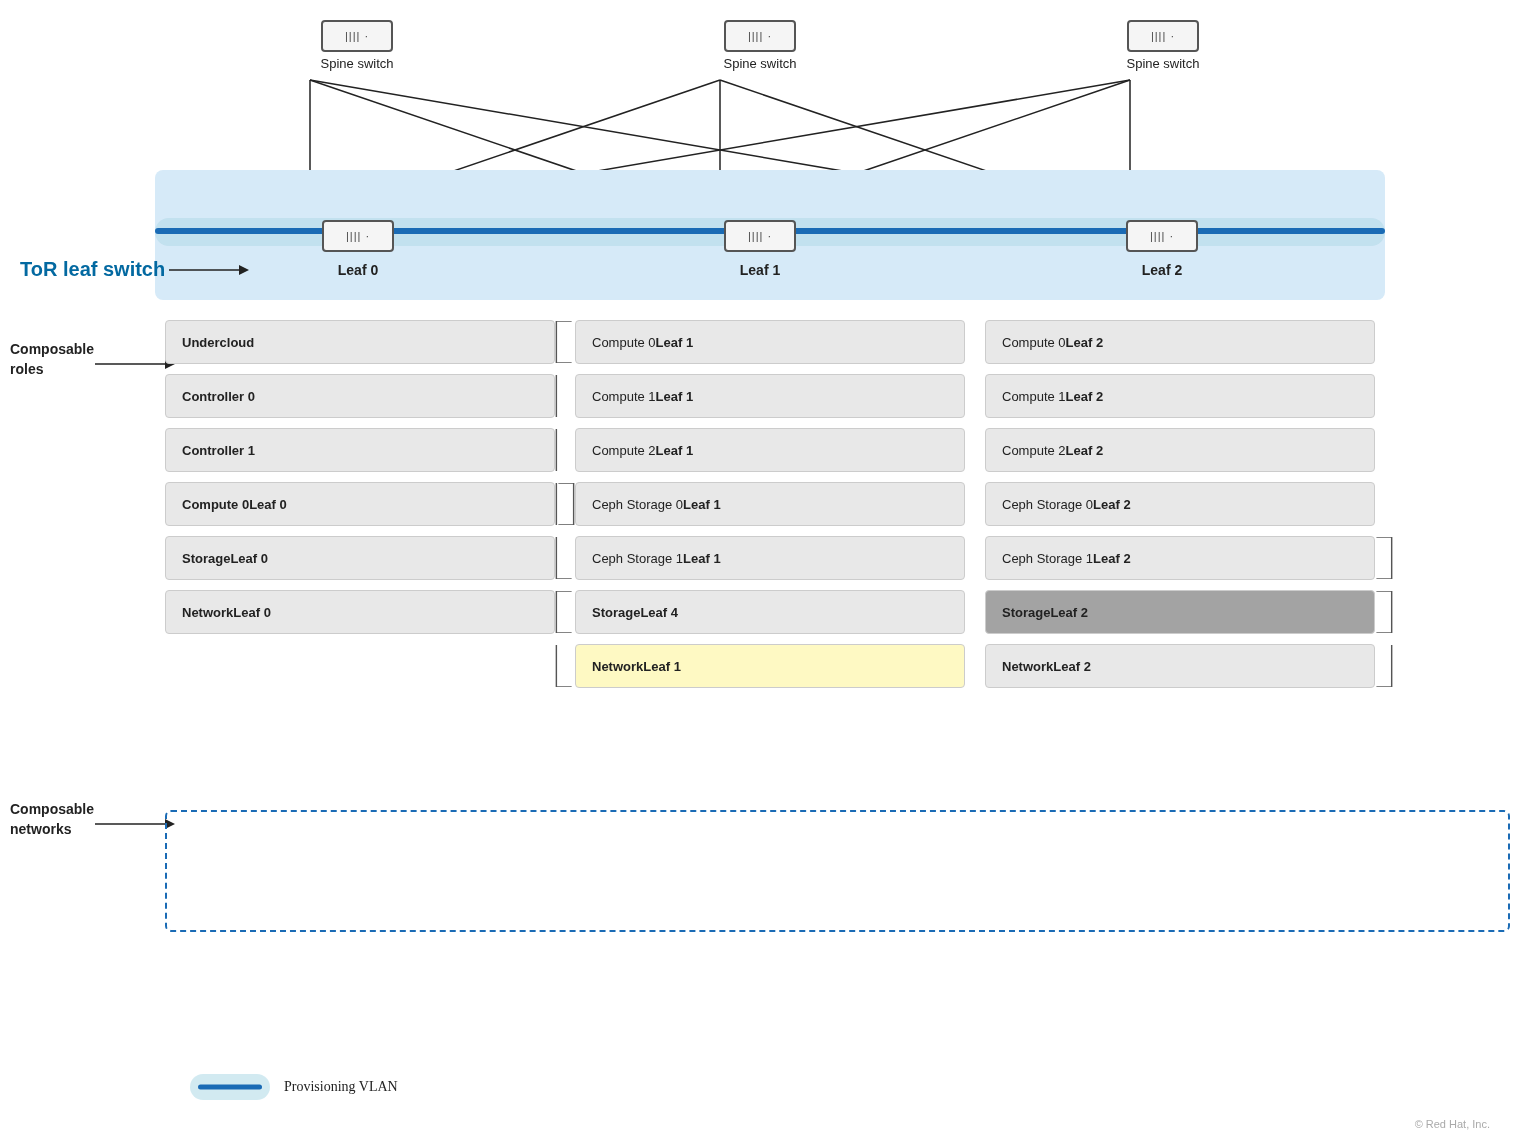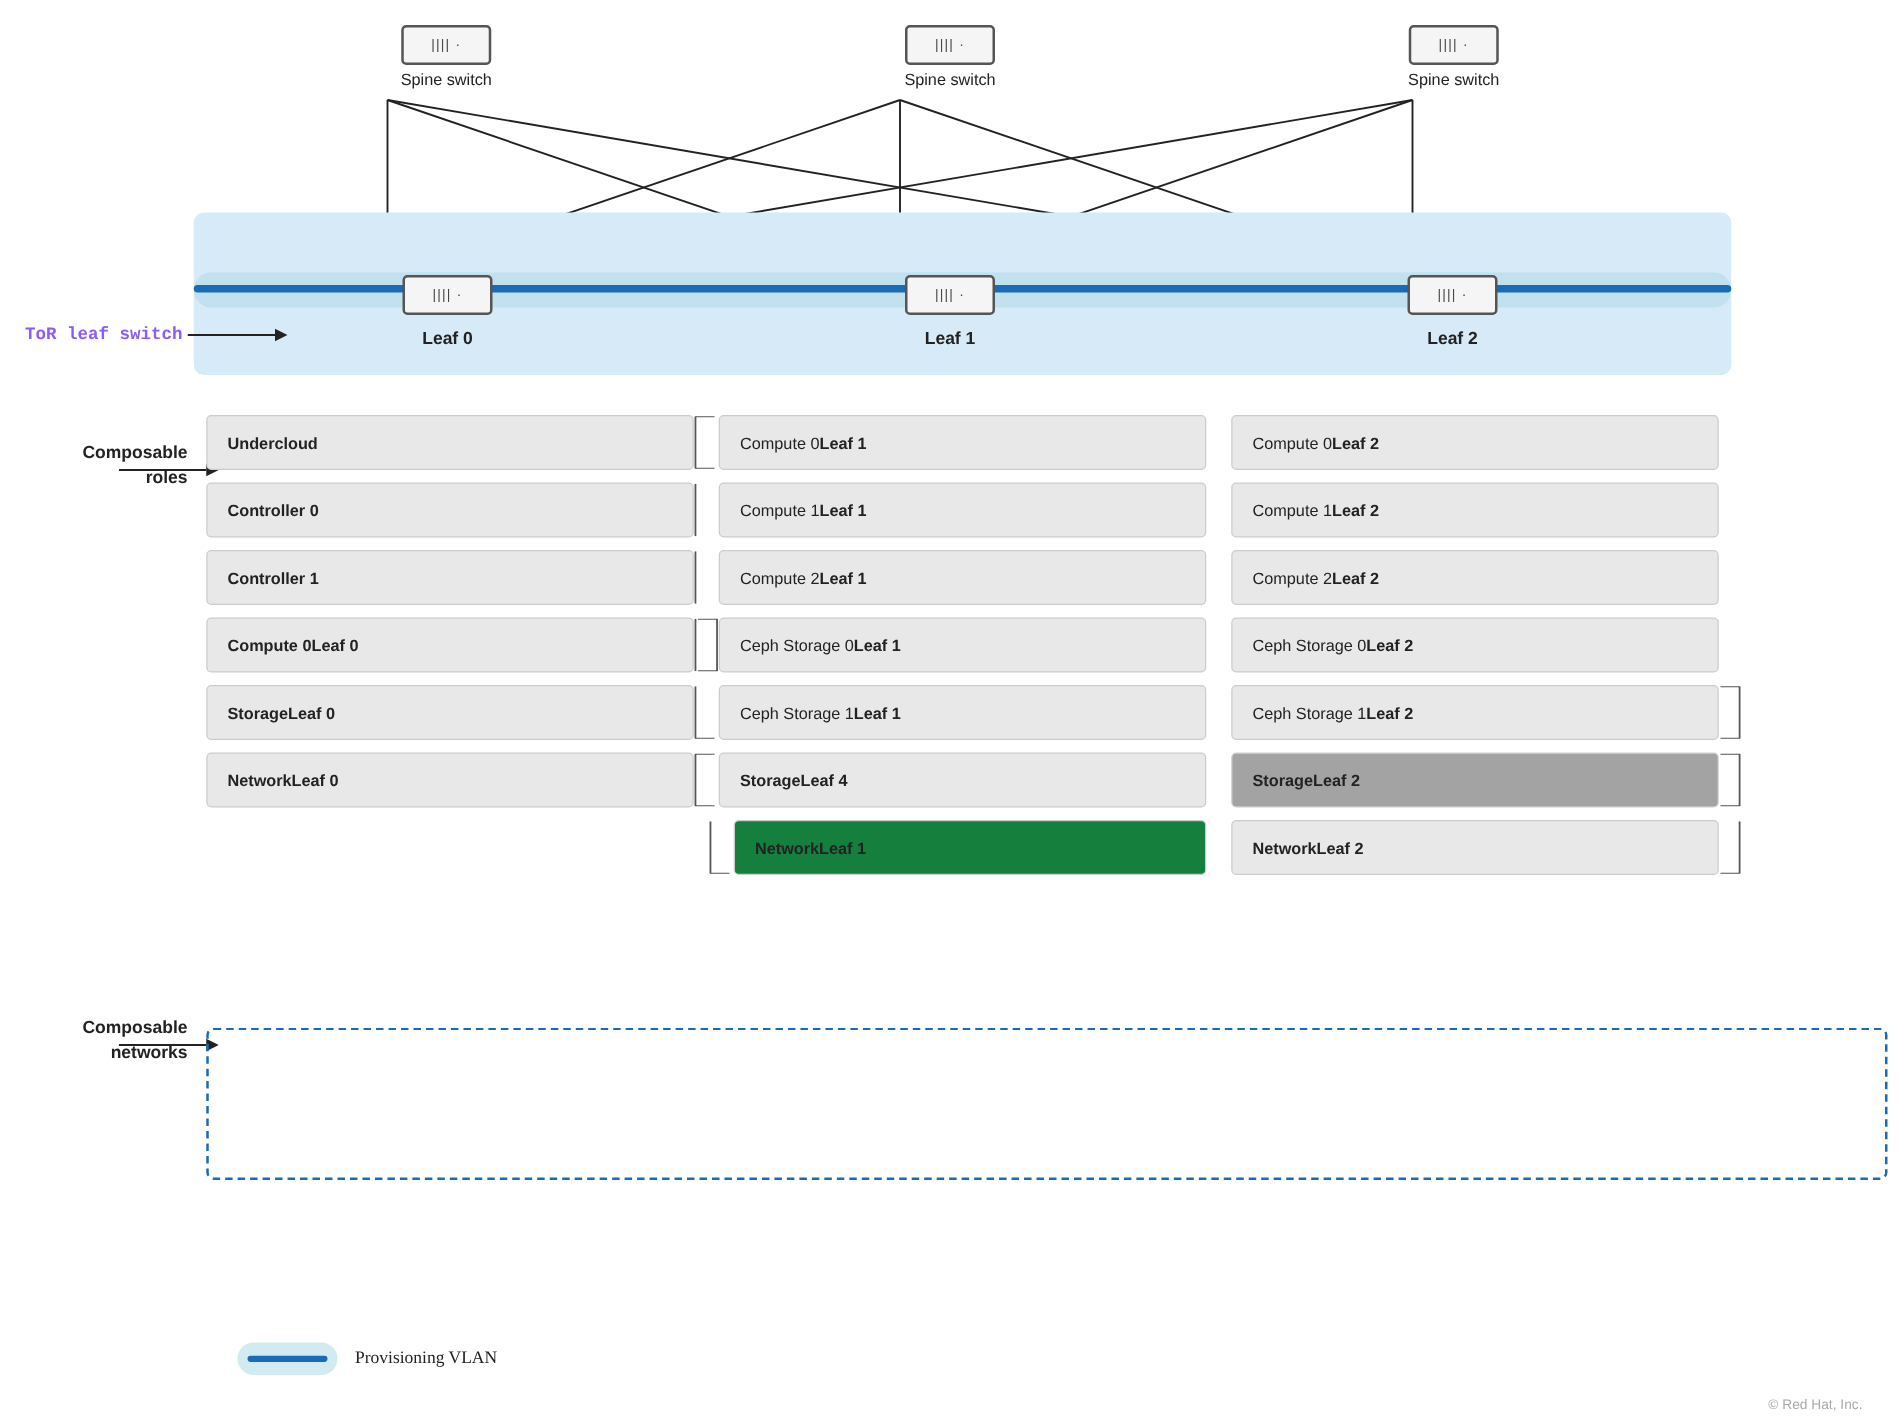--- a/index.html
+++ b/index.html
@@ -196,29 +196,29 @@
     </div>
     <div class="leaf-item">
       <div class="switch-box"></div>
       <span class="leaf-label">Leaf 2</span>
     </div>
   </div>
 
 </div>
 
 <div style="position:absolute; top:258px; left:20px; display:flex; align-items:center;">
-  <span style="font-size:14px;font-weight:bold;color:#8b5cf6;font-family:Liberation Mono, monospace;">ToR leaf switch</span>
+  <span style="font-size:20px;font-weight:bold;color:#0369a1;">ToR leaf switch</span>
 
   <svg width="80" height="20" style="margin-left:4px;" viewBox="0 0 80 20">
     <line x1="0" y1="10" x2="70" y2="10" stroke="#222" stroke-width="1.5"></line>
     <polygon points="70,5 80,10 70,15" fill="#222"></polygon>
   </svg>
 </div>
 
-<div style="position:absolute; top:322px; left:0; right:0; padding: 10px 10px 10px 10px; text-align: right;">
+<div style="position:absolute; top:310px; left:0; right:0; padding: 10px 10px 10px 10px;">
 
   <div style="position:absolute; left:10px; top:30px; font-size:14px; font-weight:bold; color:#222; width:140px; line-height:1.4;">Composable<br>roles</div>
 
   <svg style="position:absolute;left:95px;top:44px;" width="80" height="20" viewBox="0 0 80 20">
     <line x1="0" y1="10" x2="70" y2="10" stroke="#222" stroke-width="1.5"></line>
     <polygon points="70,5 80,10 70,15" fill="#222"></polygon>
   </svg>
 
   <div style="position:absolute; left:10px; top:490px; font-size:14px; font-weight:bold; color:#222; width:140px; line-height:1.4;">Composable<br>networks</div>
 
@@ -289,21 +289,21 @@
       </div>
 
       <div class="role-card" style="margin-top:10px; background:#e8e8e8; z-index:1; position:relative;">
         <svg style="position:absolute;left:-24px;top:0;width:24px;height:100%;" viewBox="0 0 24 44">
           <path d="M20,0 L4,0" stroke="#555" stroke-width="1.5" fill="none"></path>
           <line x1="4" y1="0" x2="4" y2="44" stroke="#555" stroke-width="1.5"></line>
           <path d="M4,44 L20,44" stroke="#555" stroke-width="1.5" fill="none"></path>
         </svg>
         <strong>StorageLeaf 4</strong>
       </div>
-      <div class="role-card" style="background:#15803d; z-index:1; position:relative;margin-left:12px;">
+      <div class="role-card" style="background:#fef9c3; z-index:1; position:relative;">
         <svg style="position:absolute;left:-24px;top:0;width:24px;height:100%;" viewBox="0 0 24 44">
           <line x1="4" y1="0" x2="4" y2="44" stroke="#555" stroke-width="1.5"></line>
           <path d="M4,44 L20,44" stroke="#555" stroke-width="1.5" fill="none"></path>
         </svg>
         <strong>NetworkLeaf 1</strong>
       </div>
     </div>
 
     <div style="width:390px; position:relative; z-index:1;">
       <div class="role-card">Compute 0 <strong>Leaf 2</strong></div>

